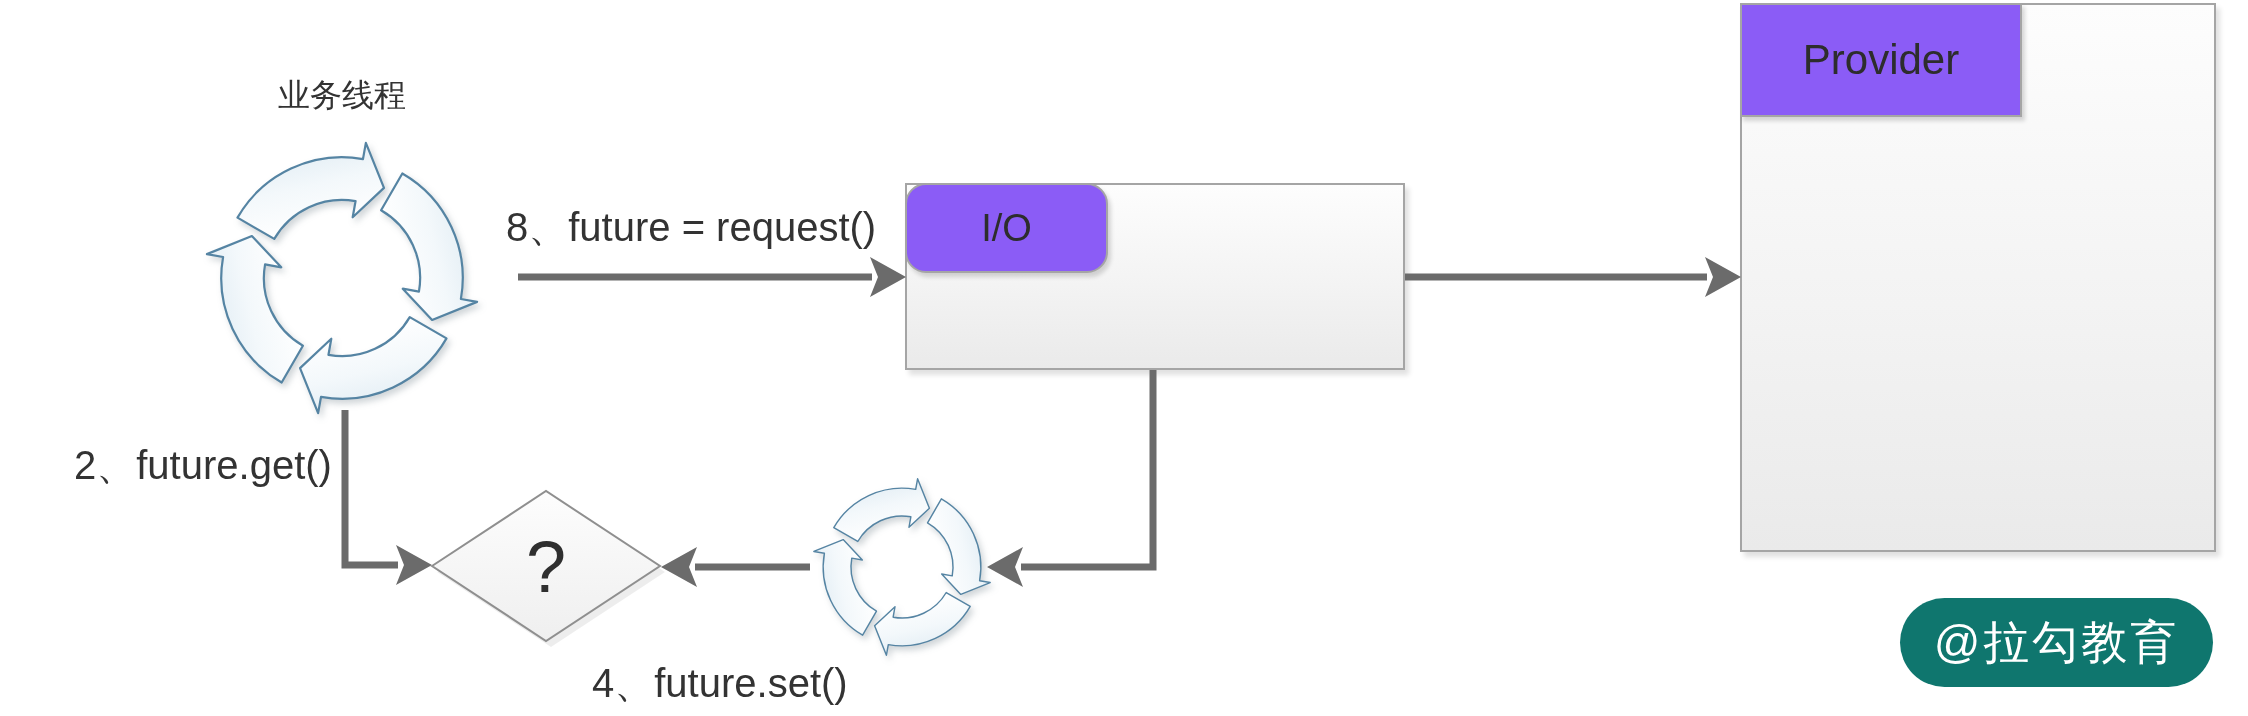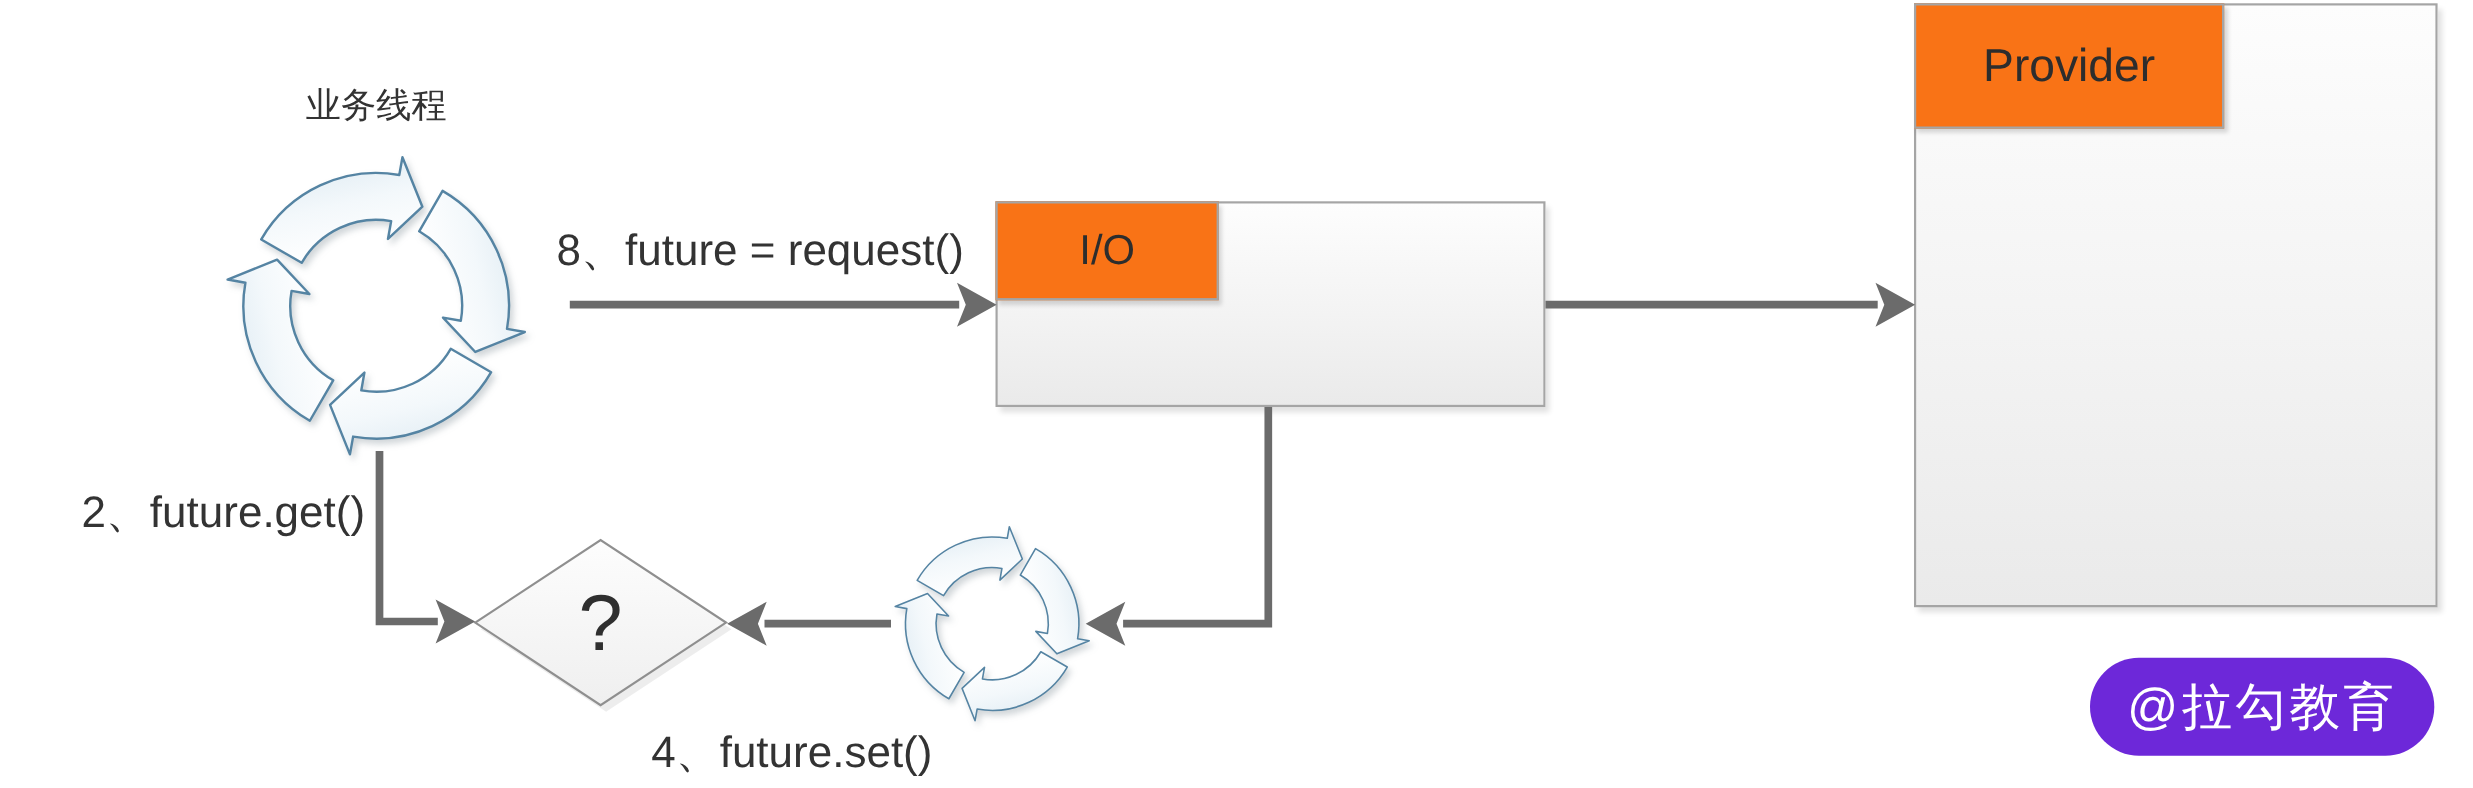--- a/index.html
+++ b/index.html
@@ -8,27 +8,27 @@
     font-family:"Liberation Sans","DejaVu Sans",sans-serif;color:#333333;
   }
   
   .big-box{
     position:absolute;border:2px solid #a5a5a5;
     background:linear-gradient(180deg,#fdfdfd 0%,#f3f3f3 55%,#eaeaea 100%);
     box-shadow:4px 5px 5px rgba(0,0,0,0.12);
     box-sizing:border-box;
   }
   .label-box{
-    position:absolute;background:#f97316;border:2px solid #a5a5a5;
+    position:absolute;background:#8b5cf6;border:2px solid #a5a5a5;
     box-shadow:3px 4px 4px rgba(0,0,0,0.15);
     display:flex;align-items:center;justify-content:center;
     box-sizing:border-box;color:#2d2d2d;
   }
   .io-box{left:905px;top:183px;width:500px;height:187px;}
-  .io-label{left:905px;top:183px;width:203px;height:90px;font-size:38px;}
+  .io-label{left:905px;top:183px;width:203px;height:90px;font-size:38px;border-radius:21px;}
   .provider-box{left:1740px;top:3px;width:476px;height:549px;}
   .provider-label{left:1740px;top:3px;width:282px;height:114px;font-size:42px;}
   
   svg.overlay{position:absolute;left:0;top:0;width:2248px;height:716px;}
   .edge-line{stroke:#6b6b6b;stroke-width:7;fill:none;stroke-linejoin:miter;}
   .edge-head{fill:#6b6b6b;stroke:none;}
   
   .cycle{position:absolute;filter:drop-shadow(3px 4px 3px rgba(70,90,105,0.25));}
   .cycle-business{left:198px;top:134px;width:288px;height:288px;}
   .cycle-io{left:808px;top:473px;width:188px;height:188px;}
@@ -39,21 +39,21 @@
   .lbl-2{left:74px;top:438px;}
   .lbl-3{left:1170px;top:448px;}
   .lbl-4{left:592px;top:656px;}
   .q-mark{
     position:absolute;left:432px;top:494px;width:228px;height:146px;
     display:flex;align-items:center;justify-content:center;
     font-size:72px;color:#2f2f2f;
   }
   .watermark{
     position:absolute;left:1900px;top:598px;width:313px;height:89px;
-    border-radius:45px;background:#6d28d9;color:#ffffff;
+    border-radius:45px;background:#0f766e;color:#ffffff;
     display:flex;align-items:center;justify-content:center;
     font-size:46px;letter-spacing:3px;
   }
   .defs-holder{position:absolute;width:0;height:0;}
 </style>
 </head>
 <body>
 
 <div class="stage">
 

